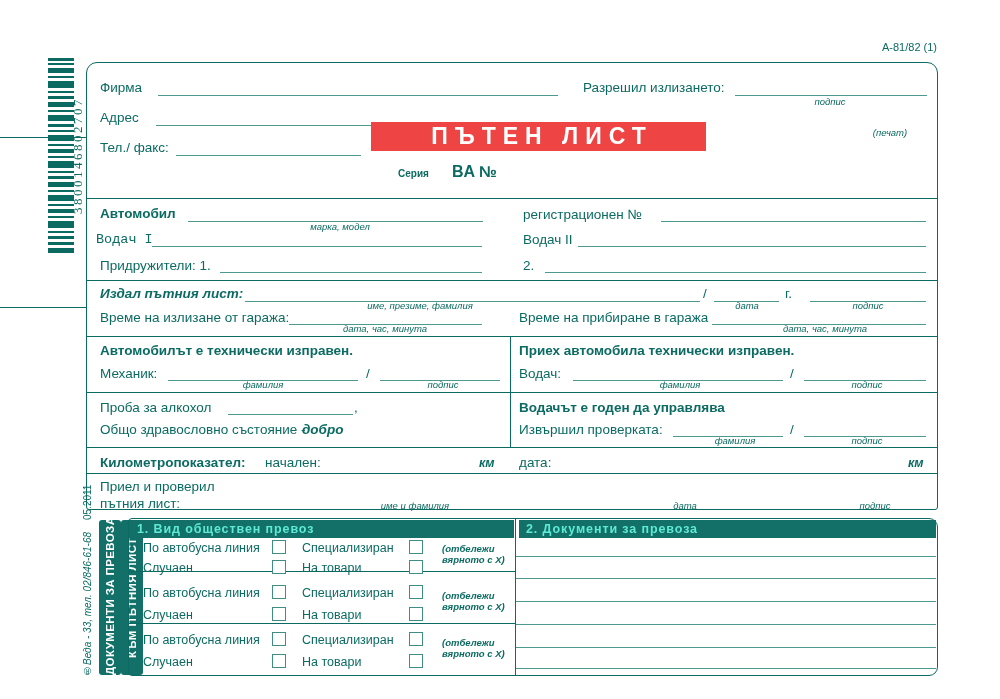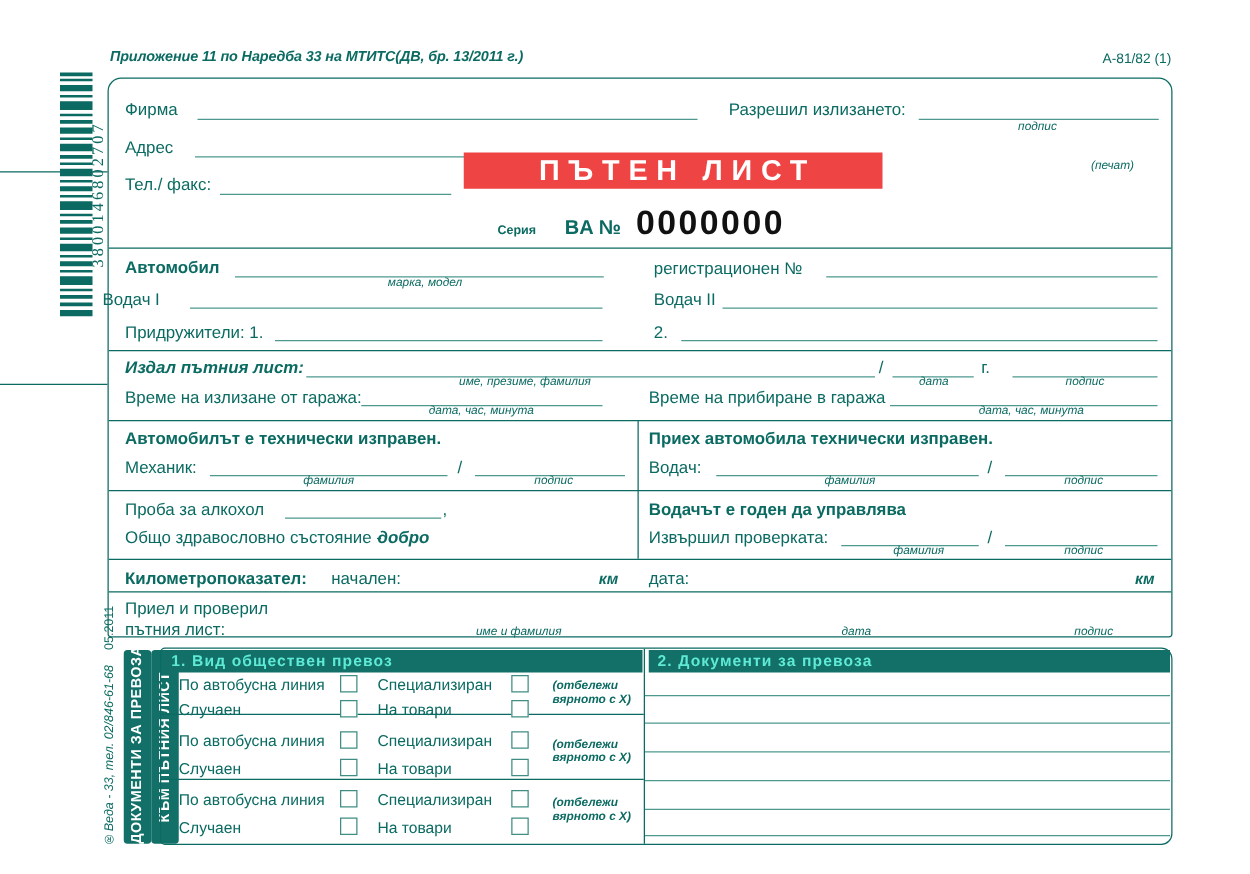--- a/index.html
+++ b/index.html
@@ -264,21 +264,20 @@
   }
 </style>
 </head>
 <body>
 
 <div class="page">
 
   <div class="cropline" style="left:0px; top:137px; width:86px;"></div>
   <div class="cropline" style="left:0px; top:307px; width:86px;"></div>
 
-  <div class="meta-left">Приложение 11 по Наредба 33 на МТИТС(ДВ, бр. 13/2011 г.)</div>
   <div class="meta-right">A-81/82 (1)</div>
 
   <div class="barcode-wrap">
     <div class="barcode-bars">
       <div class="bar" style="top:0px;   height:3px;"></div>
       <div class="bar" style="top:5px;   height:2px;"></div>
       <div class="bar" style="top:10px;  height:5px;"></div>
       <div class="bar" style="top:18px;  height:2px;"></div>
       <div class="bar" style="top:23px;  height:7px;"></div>
       <div class="bar" style="top:33px;  height:2px;"></div>
@@ -325,33 +324,32 @@
   <div class="rule" style="left:735px; top:95px; width:192px;"></div>
   <div class="cap" style="left:785px; top:96px; width:90px;">подпис</div>
   <div class="cap" style="left:855px; top:127px; width:70px;">(печат)</div>
 
   <div class="title-banner">ПЪТЕН ЛИСТ</div>
 
   <div class="serial-row">
     <span class="serial-word">Серия</span>
     <span class="serial-ba">BA</span>
     <span class="serial-no">№</span>
-    <span class="serial-num">0000000</span>
   </div>
 
   <div class="sep" style="top:198px;"></div>
 
   <div class="lbl lbl-b" style="left:100px; top:206px;">Автомобил</div>
   <div class="rule" style="left:188px; top:221px; width:295px;"></div>
   <div class="cap" style="left:290px; top:221px; width:100px;">марка, модел</div>
 
   <div class="lbl" style="left:523px; top:207px;">регистрационен №</div>
   <div class="rule" style="left:661px; top:221px; width:265px;"></div>
 
-  <div class="lbl" style="left:82px; top:232px;">Водач I</div>
+  <div class="lbl" style="left:96px; top:232px;font-family:Liberation Mono, monospace;">Водач I</div>
   <div class="rule" style="left:152px; top:246px; width:330px;"></div>
 
   <div class="lbl" style="left:523px; top:232px;">Водач II</div>
   <div class="rule" style="left:578px; top:246px; width:348px;"></div>
 
   <div class="lbl" style="left:100px; top:258px;">Придружители: 1.</div>
   <div class="rule" style="left:220px; top:272px; width:262px;"></div>
 
   <div class="lbl" style="left:523px; top:258px;">2.</div>
   <div class="rule" style="left:545px; top:272px; width:381px;"></div>

